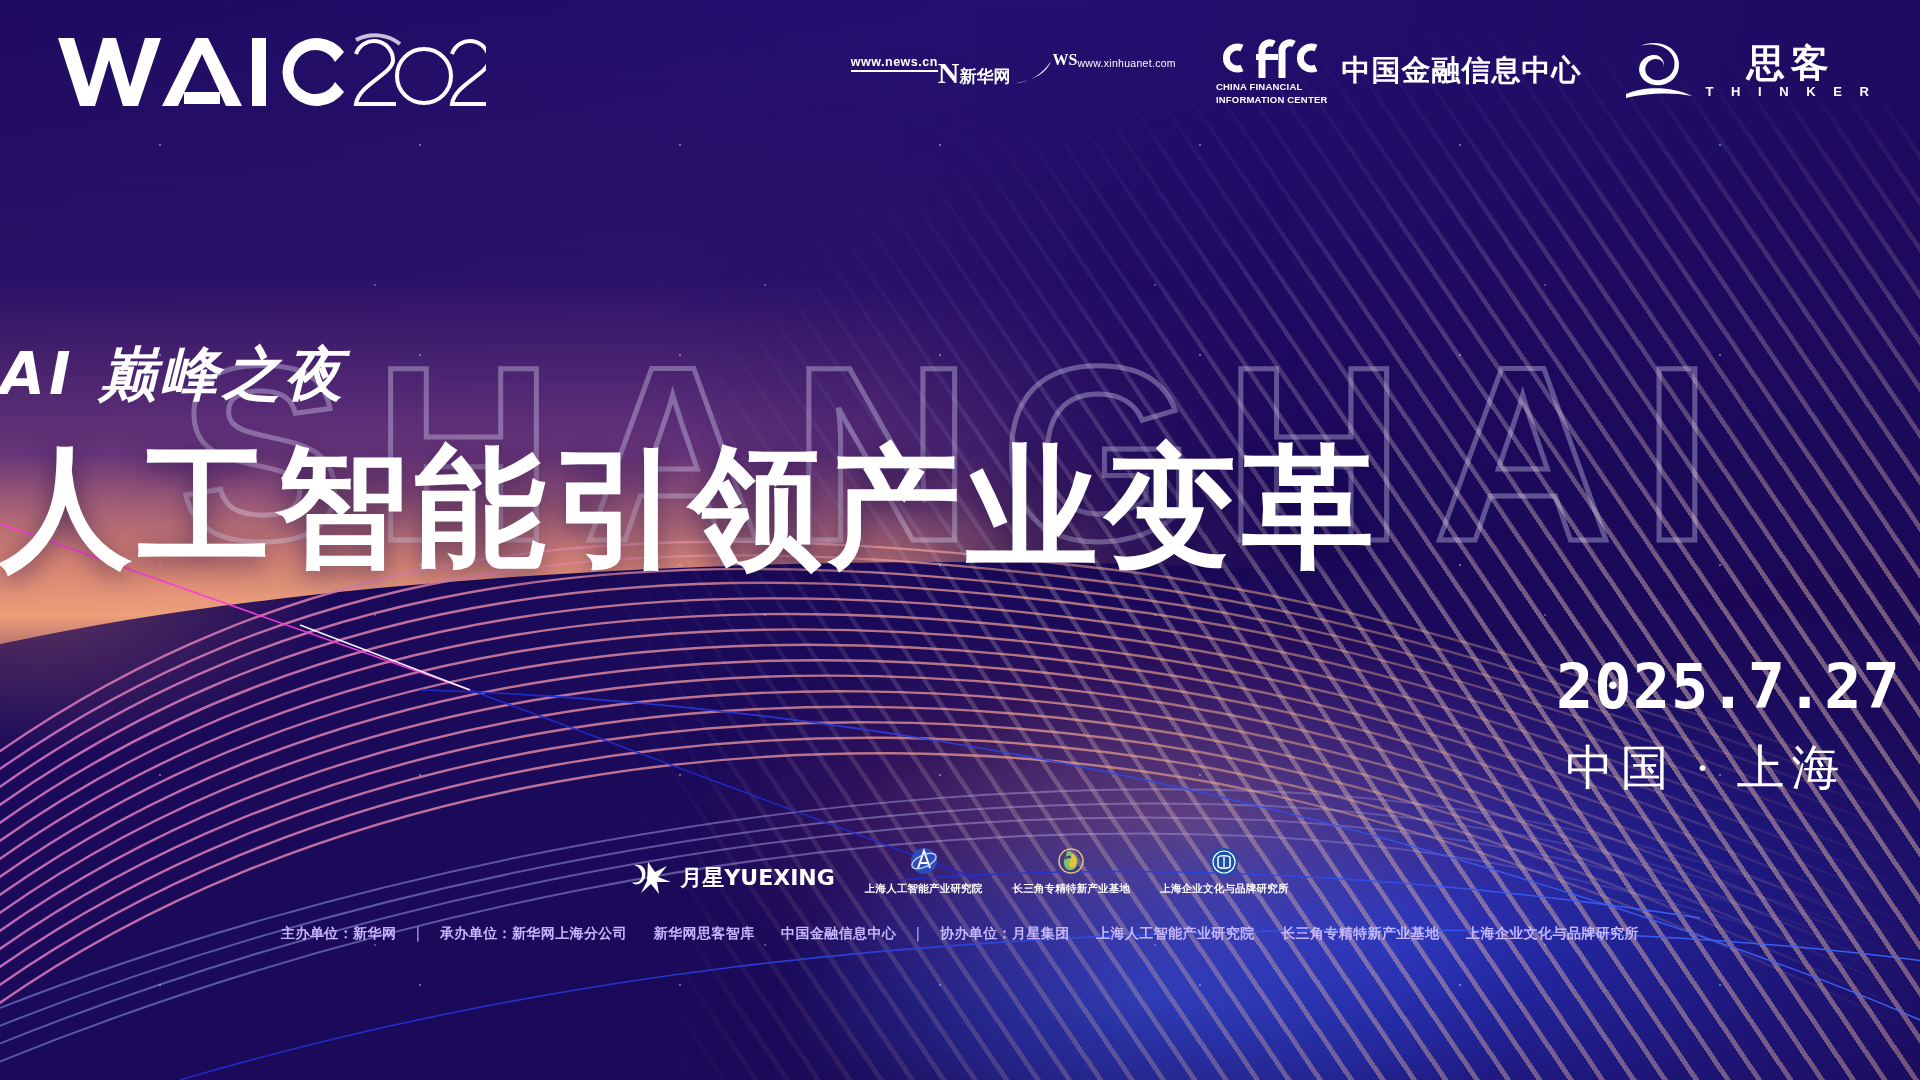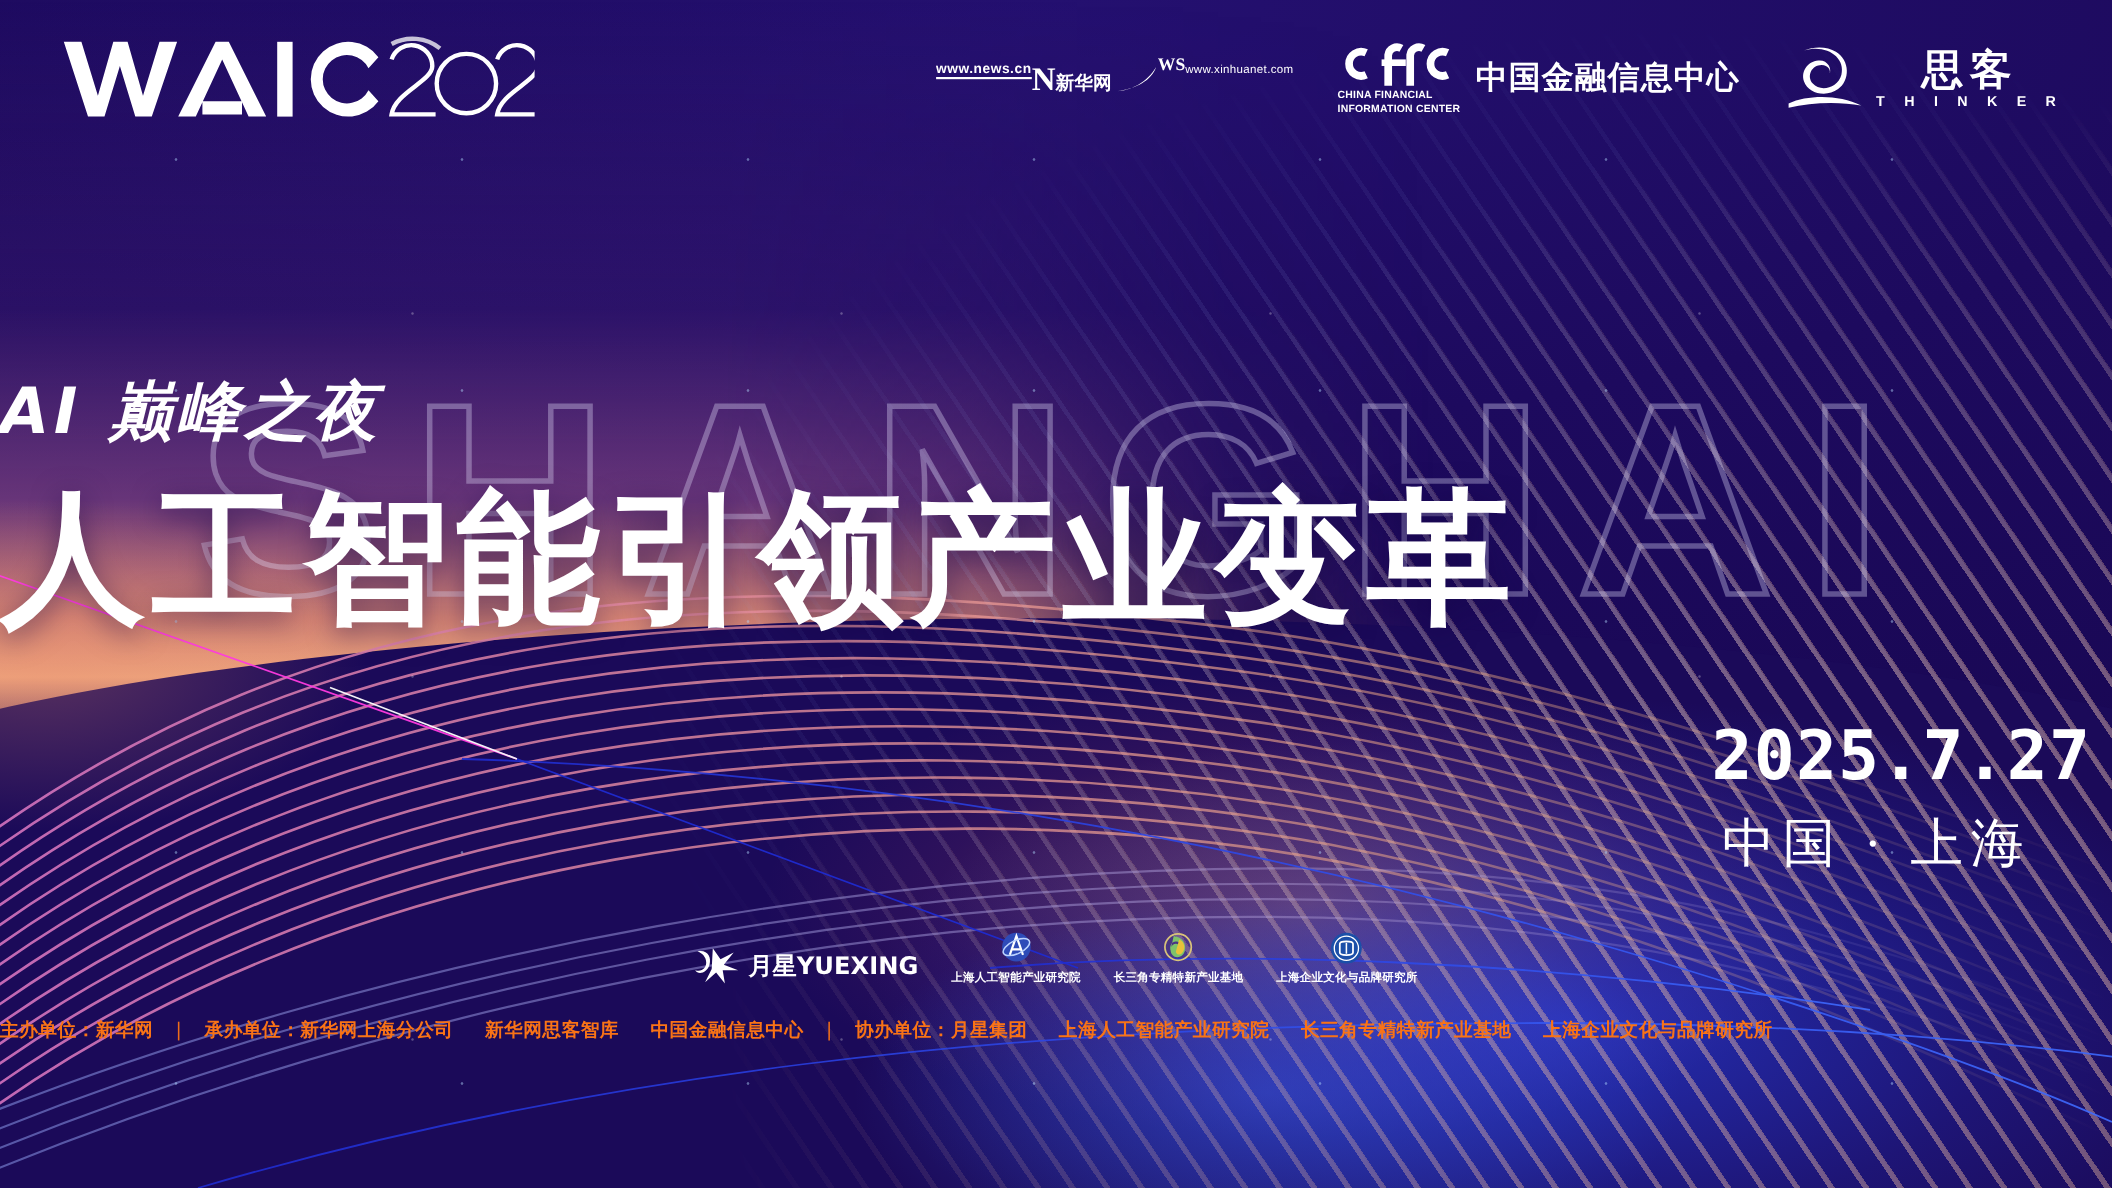--- a/index.html
+++ b/index.html
@@ -175,22 +175,22 @@
     position:absolute;left:0;right:0;top:846px;
     display:flex;justify-content:center;align-items:flex-end;gap:30px;
   }
   .lg{display:flex;flex-direction:column;align-items:center;color:#fff;}
   .lg .lbl{font-size:10.5px;font-weight:700;letter-spacing:.2px;margin-top:4px;font-family:"DejaVu Sans",sans-serif;white-space:nowrap;}
   .lg.yx{flex-direction:row;align-items:center;gap:7px;}
   .lg.yx .lbl{margin-top:0;font-size:22px;letter-spacing:0;font-weight:700;}
 
   
   .orgline{
-    position:absolute;left:0;right:0;top:925px;text-align:left;
-    color:#f97316;font-size:17px;font-weight:700;letter-spacing:.4px;
+    position:absolute;left:0;right:0;top:925px;text-align:center;
+    color:#c4b5fd;font-size:14px;font-weight:700;letter-spacing:.4px;
     font-family:"DejaVu Sans",sans-serif;
     white-space:nowrap;
   }
   .orgline .sep{display:inline-block;padding:0 14px;font-weight:400;opacity:.95;}
   .orgline .gap{display:inline-block;width:16px;}
 </style>
 </head>
 <body>
 
 <div id="stage">

